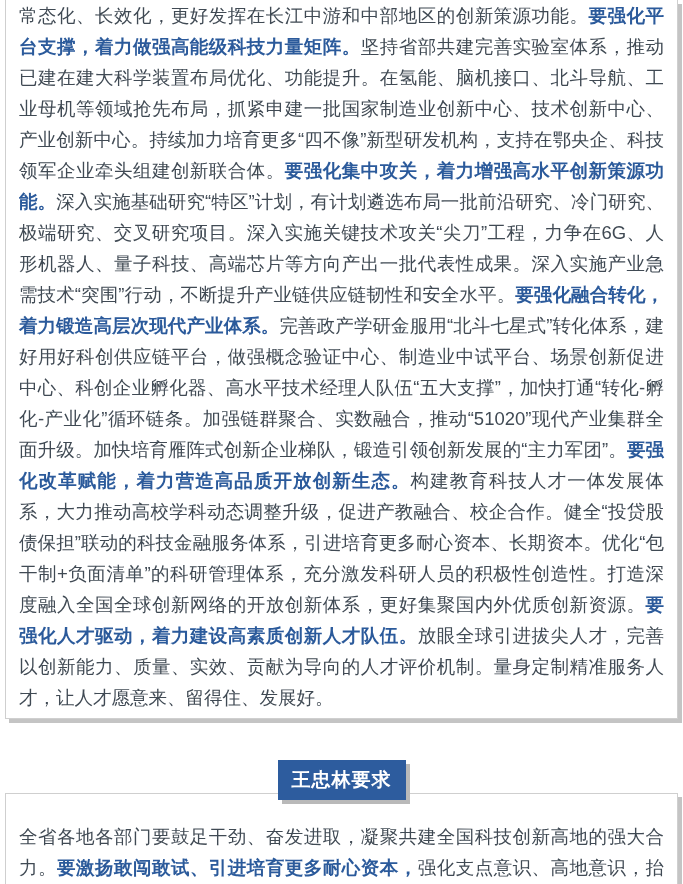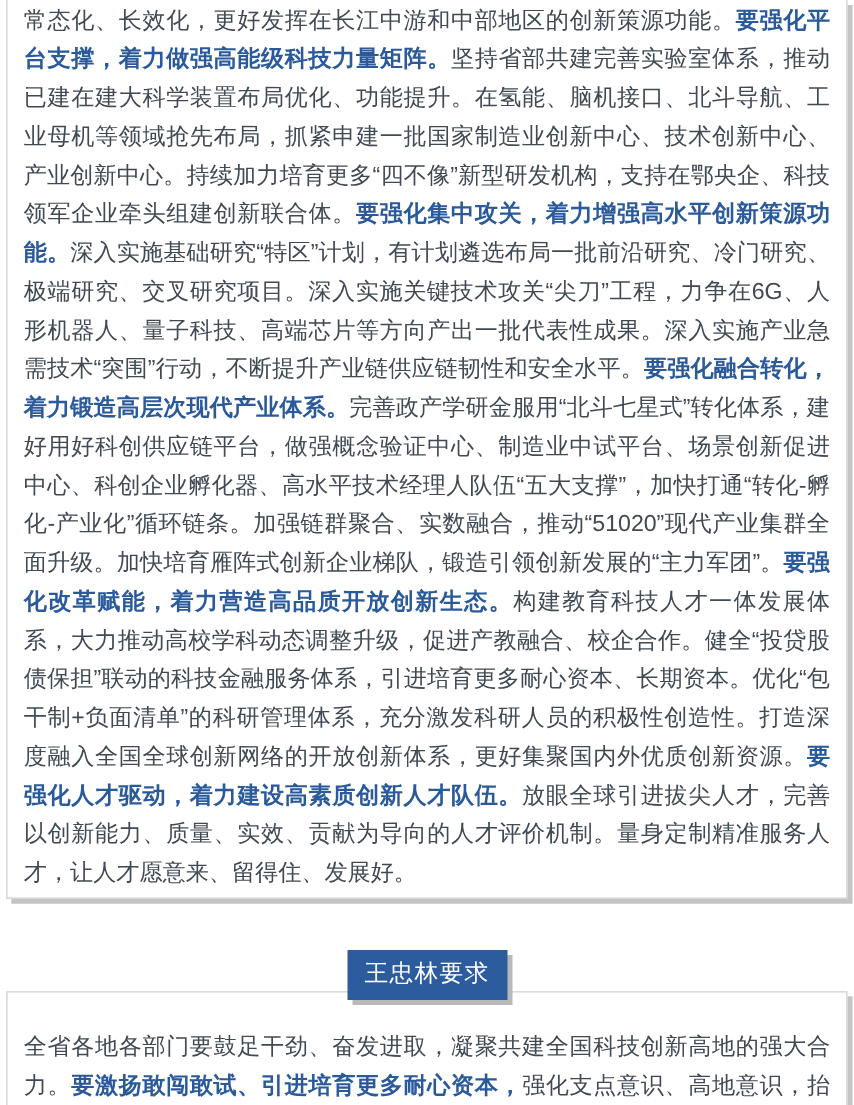--- a/index.html
+++ b/index.html
@@ -56,21 +56,21 @@
     height:40px;
     margin:41px auto 0 auto;
     background:var(--badge-bg);
     box-shadow:4px 4px 0 #b9b9b9;
     text-align:center;
   }
   .badge-label{
     display:inline-block;
     line-height:40px;
     font-size:19px;
-    font-weight:normal;
+    font-weight:bold;
     color:var(--badge-text);
     letter-spacing:1px;
   }
 </style>
 </head>
 <body>
 
 <div class="page">
 
   <div class="panel panel-1">

